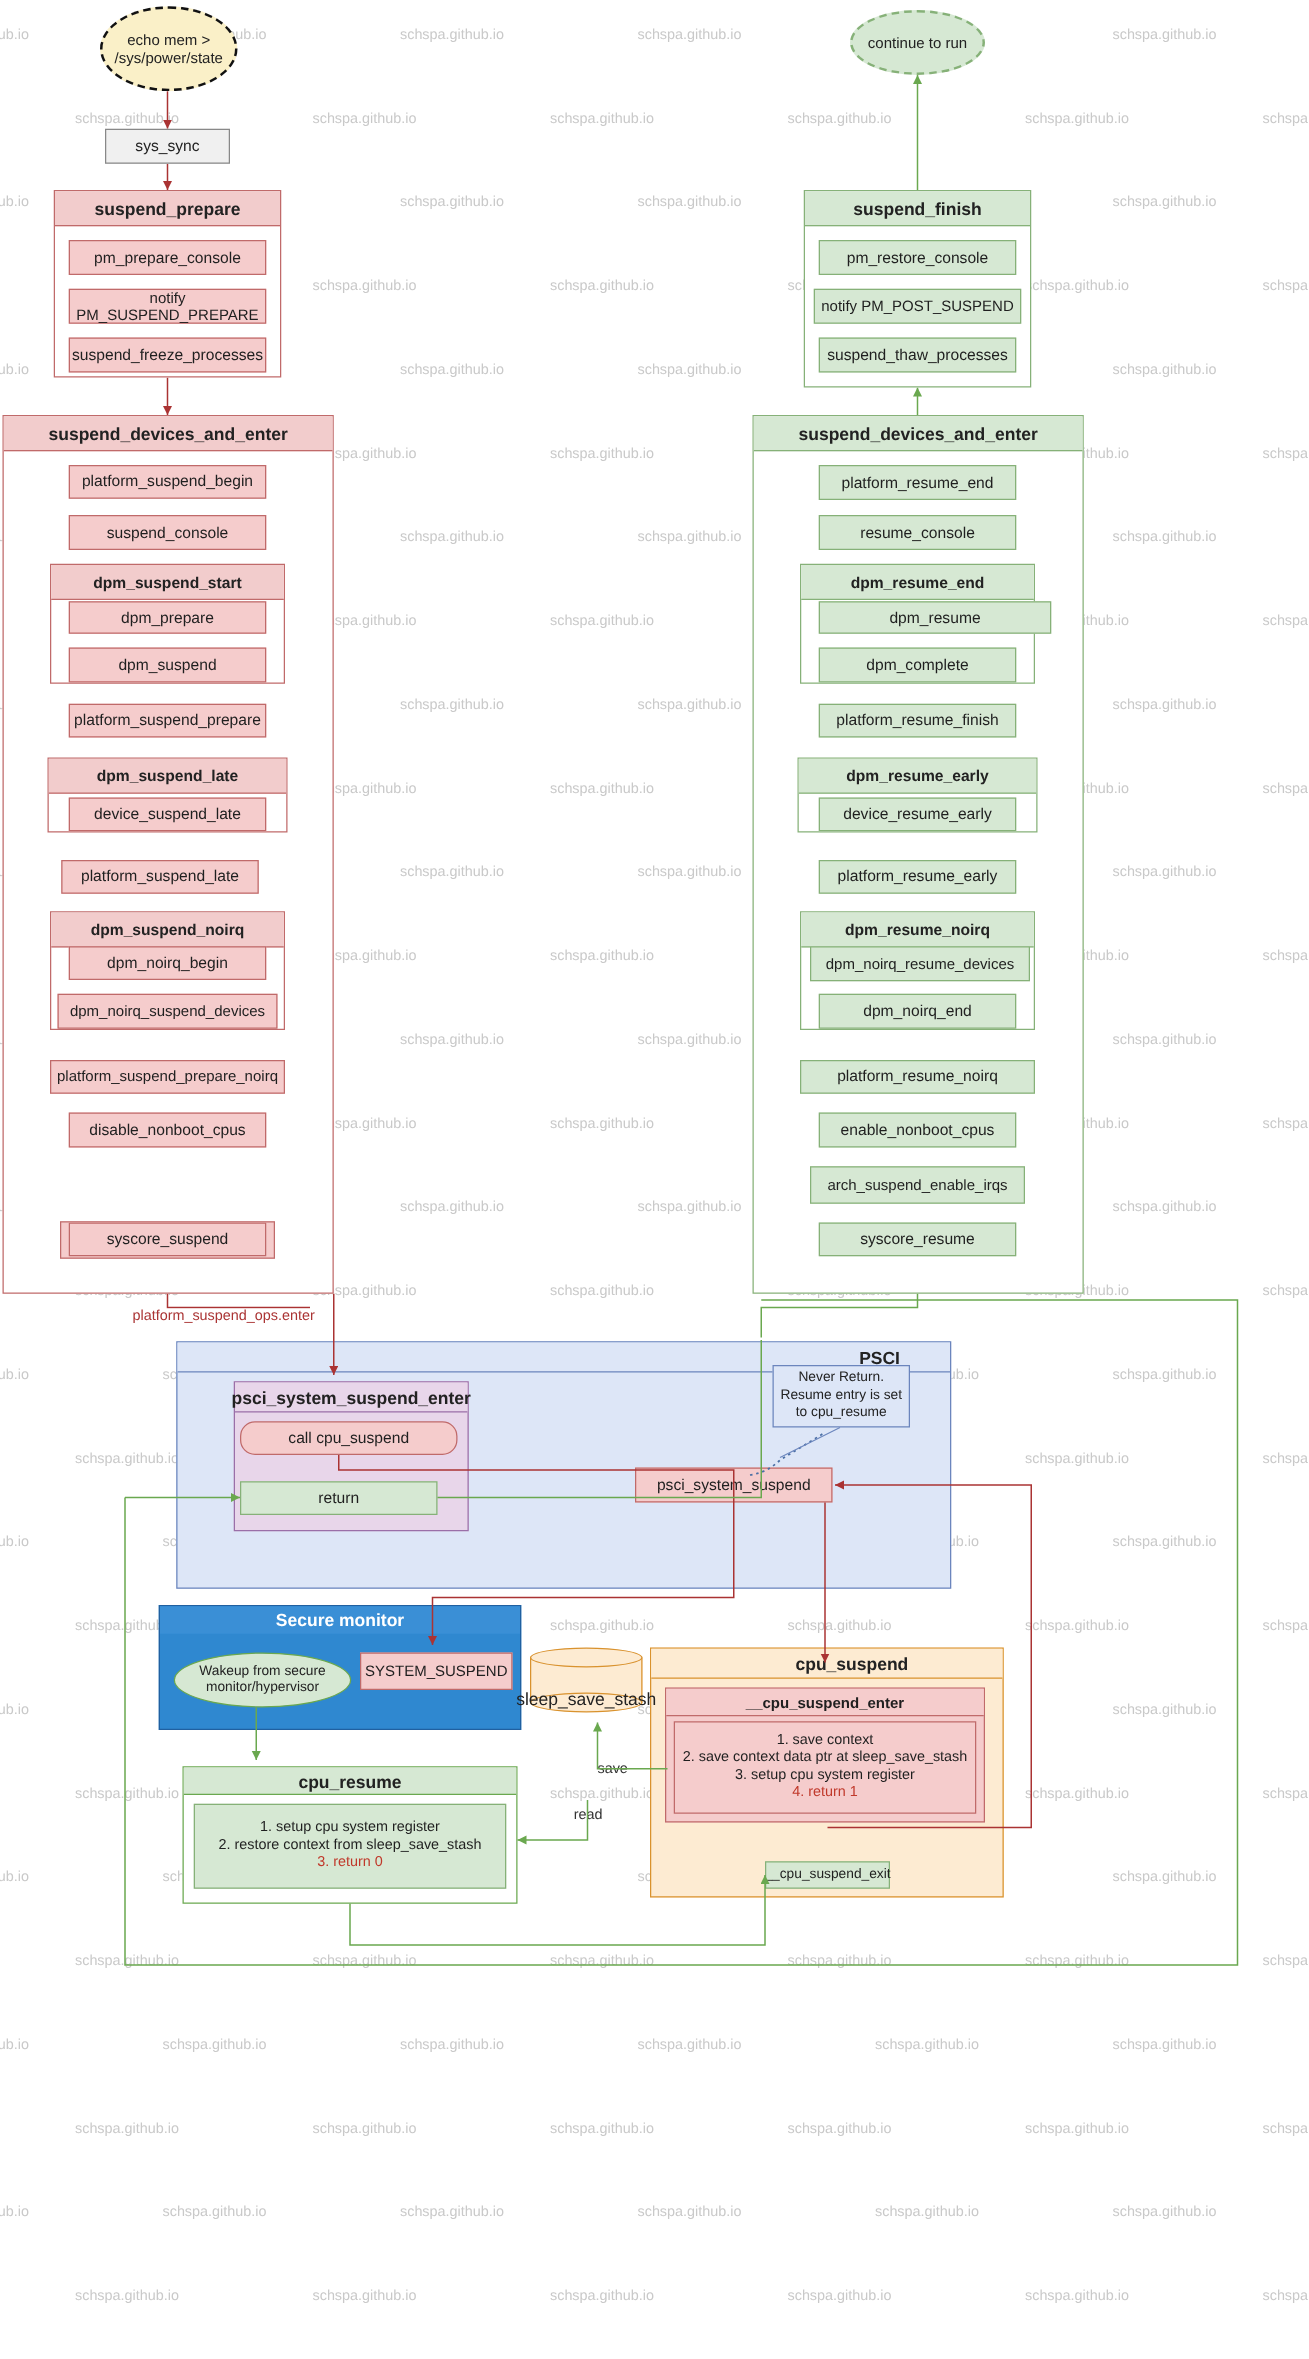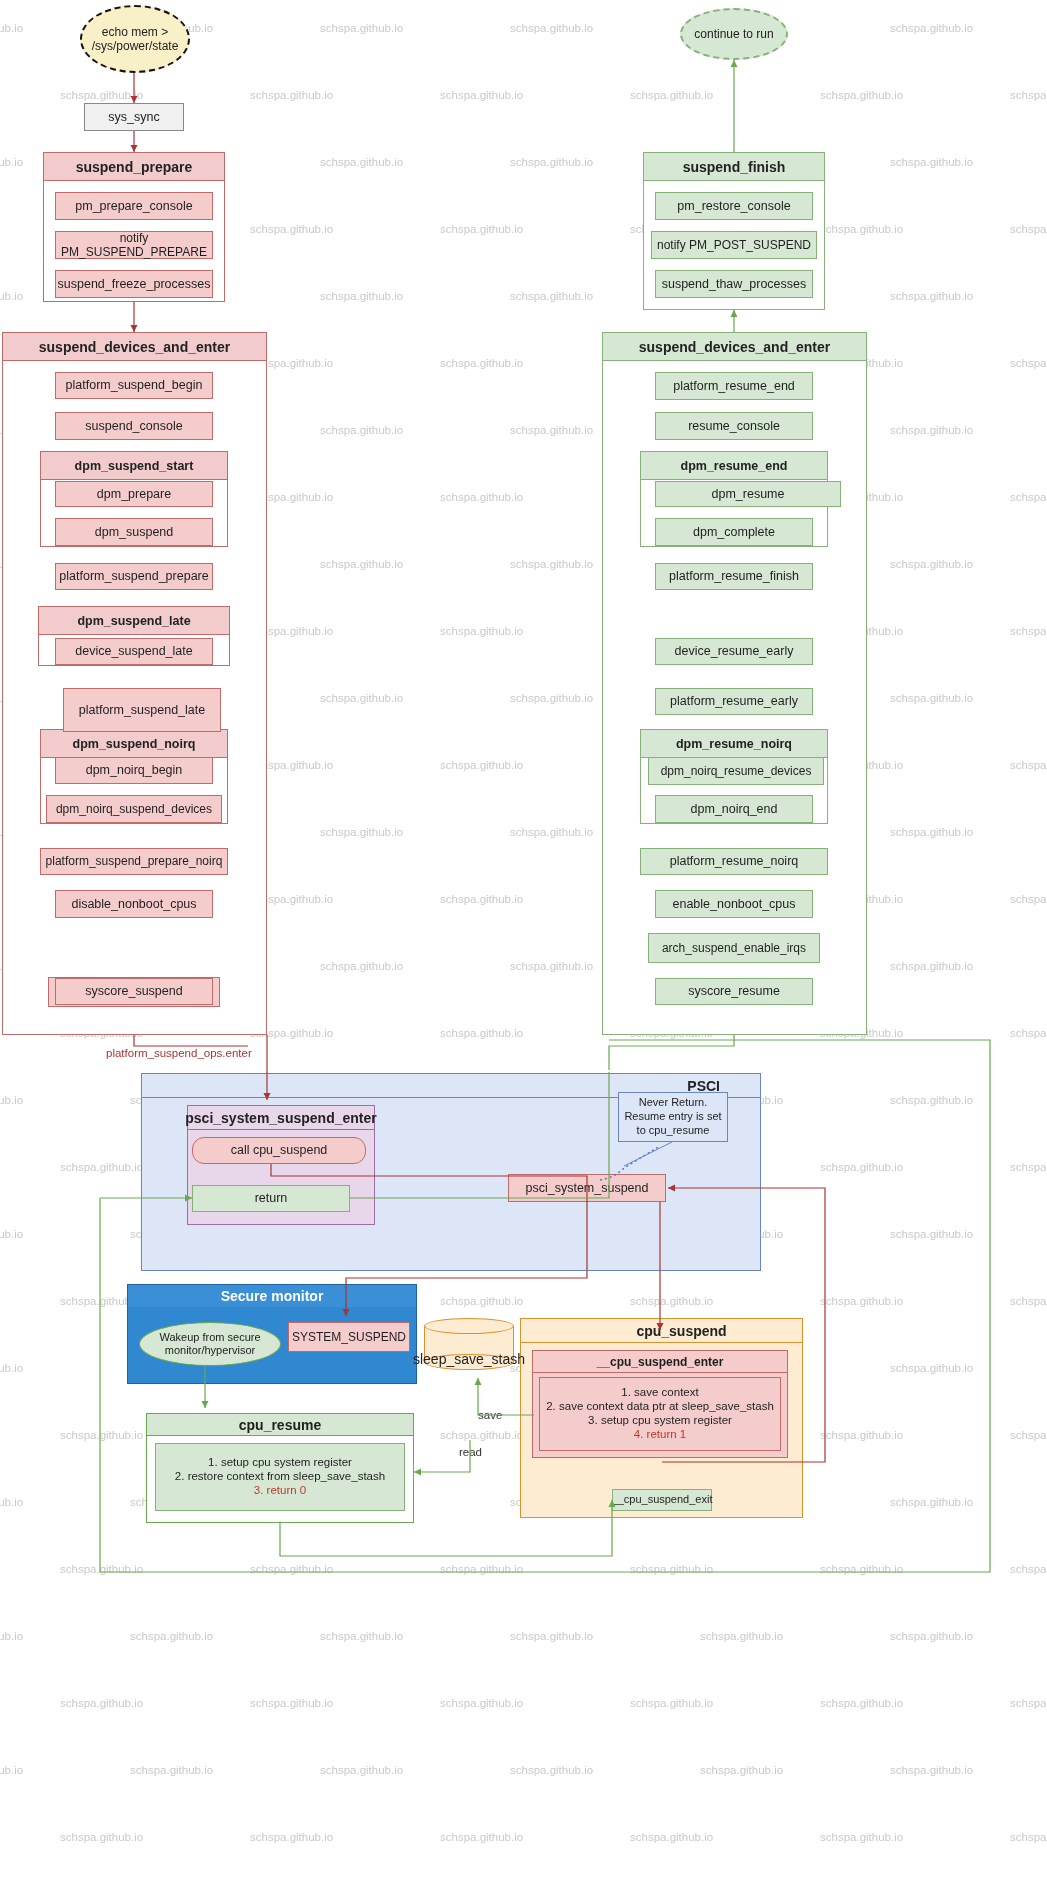--- a/index.html
+++ b/index.html
@@ -353,21 +353,21 @@
   <div class="node red" style="left:55px; top:481px; width:158px; height:26px;">dpm_prepare</div>
   <div class="node red" style="left:55px; top:518px; width:158px; height:28px;">dpm_suspend</div>
 
   <div class="node red" style="left:55px; top:563px; width:158px; height:27px;">platform_suspend_prepare</div>
 
   <div class="container redc" style="left:38px; top:606px; width:192px; height:60px;">
     <div class="hdr redhdr" style="font-size:12.5px;">dpm_suspend_late</div>
   </div>
   <div class="node red" style="left:55px; top:638px; width:158px; height:27px;">device_suspend_late</div>
 
-  <div class="node red" style="left:63px; top:688px; width:158px; height:44px;">platform_suspend_late</div>
+  <div class="node red" style="left:49px; top:688px; width:158px; height:27px;">platform_suspend_late</div>
 
   <div class="container redc" style="left:40px; top:729px; width:188px; height:95px;">
     <div class="hdr redhdr" style="font-size:12.5px;">dpm_suspend_noirq</div>
   </div>
   <div class="node red" style="left:55px; top:757px; width:158px; height:27px;">dpm_noirq_begin</div>
   <div class="node red" style="left:46px; top:795px; width:176px; height:28px; font-size:12px;">dpm_noirq_suspend_devices</div>
 
   <div class="node red" style="left:40px; top:848px; width:188px; height:27px; font-size:12px;">platform_suspend_prepare_noirq</div>
   <div class="node red" style="left:55px; top:890px; width:158px; height:28px;">disable_nonboot_cpus</div>
   <div class="node red" style="left:48px; top:977px; width:172px; height:30px; font-size:12px;">arch_suspend_disable_irqs</div>
@@ -392,20 +392,23 @@
   <div class="node grn" style="left:655px; top:412px; width:158px; height:28px;">resume_console</div>
 
   <div class="container grnc" style="left:640px; top:451px; width:188px; height:96px;">
     <div class="hdr grnhdr" style="font-size:12.5px;">dpm_resume_end</div>
   </div>
   <div class="node grn" style="left:655px; top:481px; width:186px; height:26px;">dpm_resume</div>
   <div class="node grn" style="left:655px; top:518px; width:158px; height:28px;">dpm_complete</div>
 
   <div class="node grn" style="left:655px; top:563px; width:158px; height:27px;">platform_resume_finish</div>
 
+  <div class="container grnc" style="left:638px; top:606px; width:192px; height:60px;">
+    <div class="hdr grnhdr" style="font-size:12.5px;">dpm_resume_early</div>
+  </div>
   <div class="node grn" style="left:655px; top:638px; width:158px; height:27px;">device_resume_early</div>
 
   <div class="node grn" style="left:655px; top:688px; width:158px; height:27px;">platform_resume_early</div>
 
   <div class="container grnc" style="left:640px; top:729px; width:188px; height:95px;">
     <div class="hdr grnhdr" style="font-size:12.5px;">dpm_resume_noirq</div>
   </div>
   <div class="node grn" style="left:648px; top:757px; width:176px; height:28px; font-size:12px;">dpm_noirq_resume_devices</div>
   <div class="node grn" style="left:655px; top:795px; width:158px; height:28px;">dpm_noirq_end</div>
 

